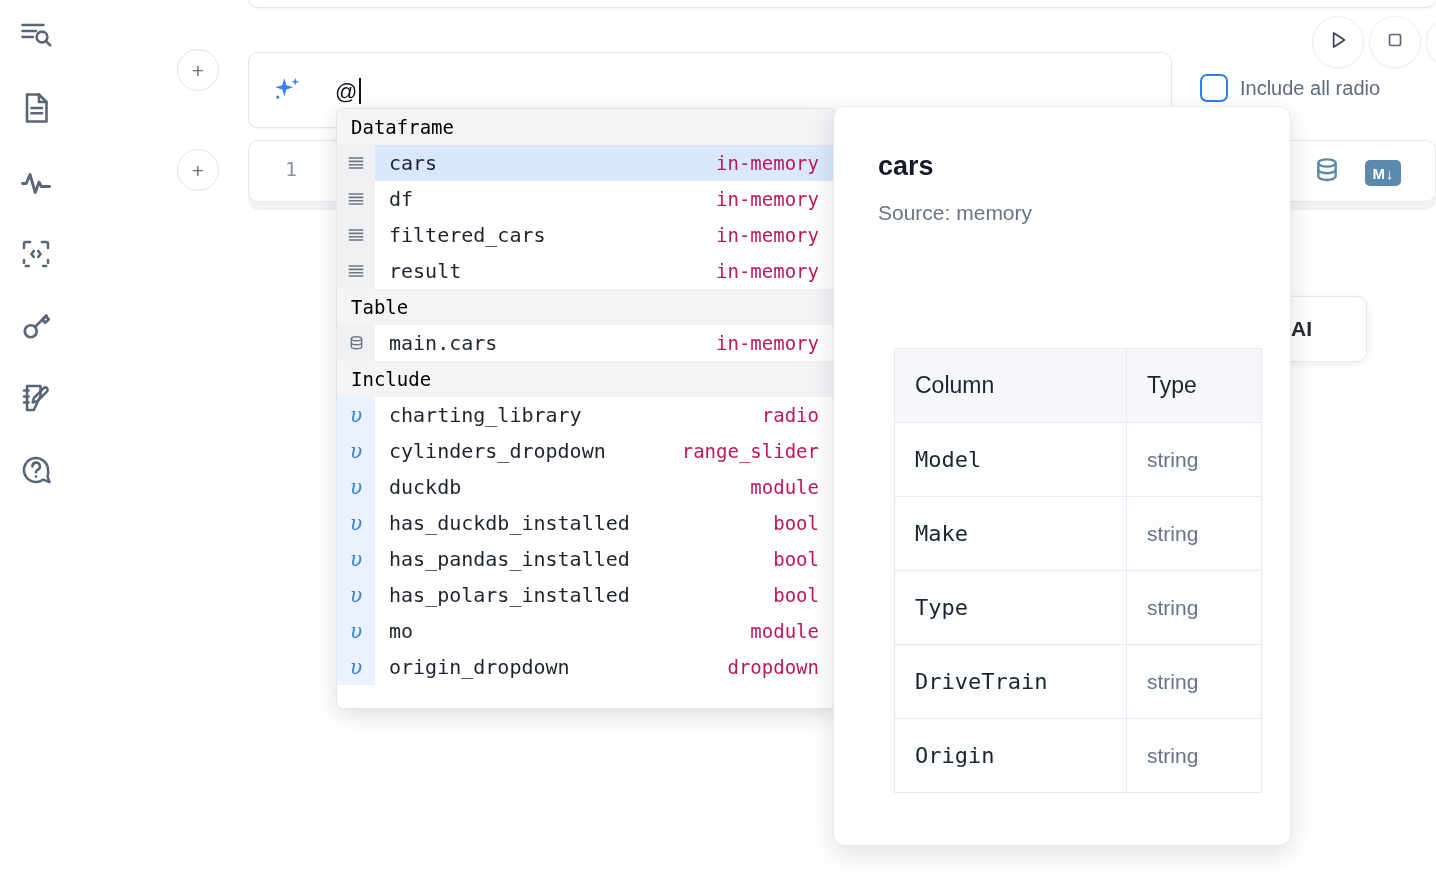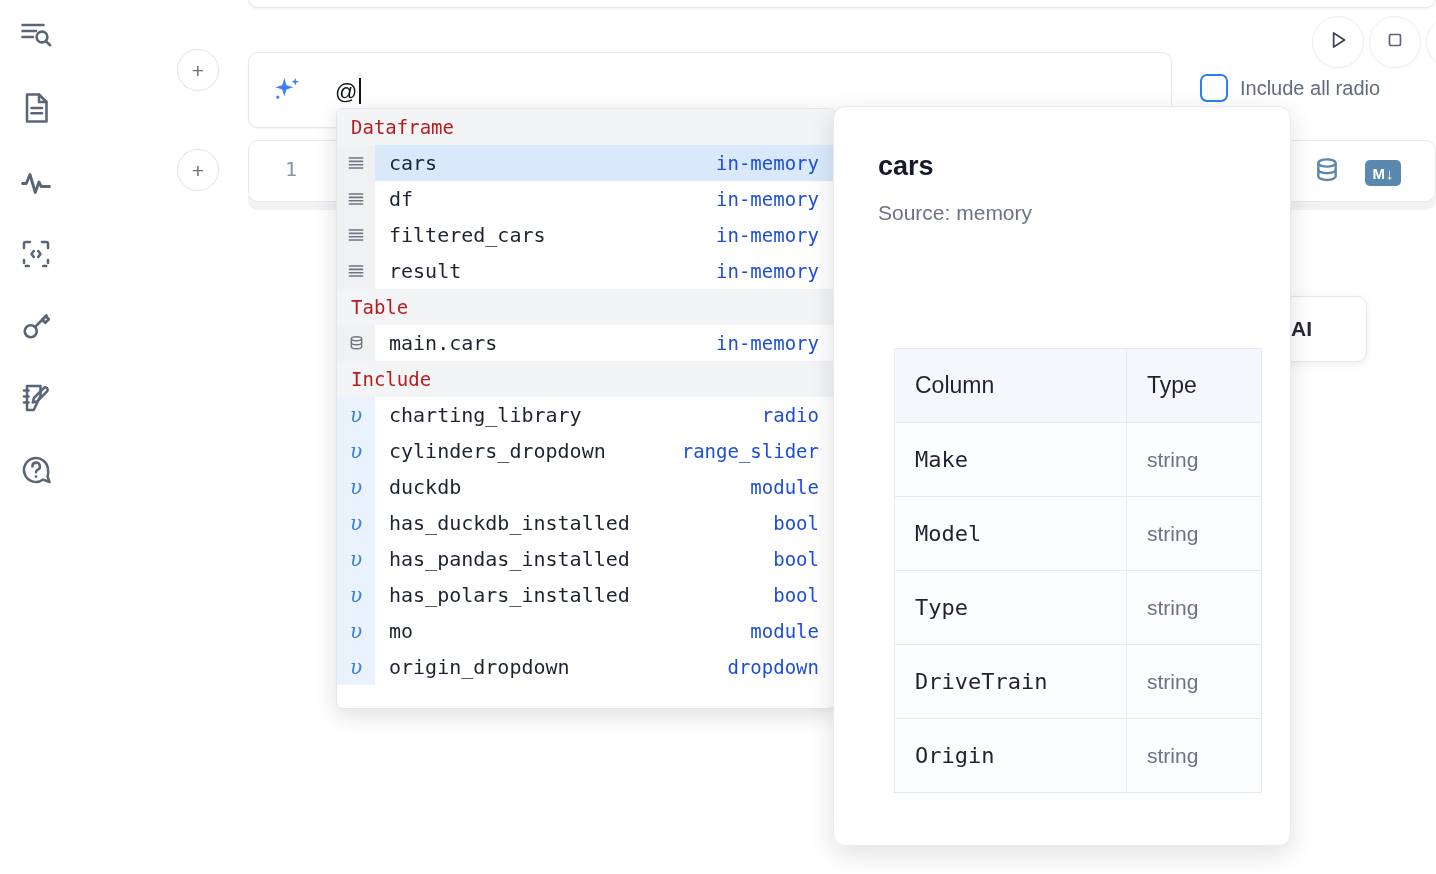--- a/index.html
+++ b/index.html
@@ -111,42 +111,42 @@
   
   .ac {
     position: absolute; left: 336px; top: 108px; width: 500px; height: 601px;
     background: #fff; border: 1px solid #e3e5e9; border-radius: 7px;
     box-shadow: 0 6px 22px rgba(20,24,40,.14);
     overflow: hidden;
   }
   .ac-section {
     height: 36px; background: #f3f4f6; display: flex; align-items: center;
     padding-left: 14px;
-    font-family: "DejaVu Sans Mono", monospace; font-size: 19px; color: #b91c1c;
+    font-family: "DejaVu Sans Mono", monospace; font-size: 19px; color: #000000;
   }
   .ac-row {
     height: 36px; display: flex; align-items: center; position: relative;
     cursor: pointer; background: #fff;
   }
   .ac-row.sel { background: #d9e9fb; }
   .ac-ic {
     width: 38px; height: 36px; flex: 0 0 38px;
     display: flex; align-items: center; justify-content: center;
     background: #f0f1f3; color: #6e7683;
   }
   .ac-row.var .ac-ic { background: #eaf2fd; color: #3b82e0; }
   .ac-row.sel .ac-ic { background: #f0f1f3; }
   .ac-name {
     flex: 1 1 auto; padding-left: 14px;
     font-family: "DejaVu Sans Mono", monospace; font-size: 20px; color: #1d2430;
     white-space: nowrap; overflow: hidden;
   }
   .ac-meta {
     padding-right: 16px; white-space: nowrap;
-    font-family: "DejaVu Sans Mono", monospace; font-size: 19px; color: #1d4ed8;
+    font-family: "DejaVu Sans Mono", monospace; font-size: 19px; color: #be185d;
   }
 
   
   .doc {
     position: absolute; left: 833px; top: 106px; width: 458px; height: 740px;
     background: #fff; border: 1px solid #e8eaee; border-radius: 12px;
     box-shadow: 0 8px 26px rgba(20,24,40,.13);
     overflow: hidden;
   }
   .doc-title {
@@ -447,25 +447,25 @@
     <div class="doc-source">Source: memory</div>
     <table class="doc-table">
       <thead>
         <tr>
           <th>Column</th>
           <th>Type</th>
         </tr>
       </thead>
       <tbody id="schema-body">
           <tr>
-            <td class="colname">Make</td>
+            <td class="colname">Model</td>
             <td class="coltype">string</td>
           </tr>
           <tr>
-            <td class="colname">Model</td>
+            <td class="colname">Make</td>
             <td class="coltype">string</td>
           </tr>
           <tr>
             <td class="colname">Type</td>
             <td class="coltype">string</td>
           </tr>
           <tr>
             <td class="colname">DriveTrain</td>
             <td class="coltype">string</td>
           </tr>

